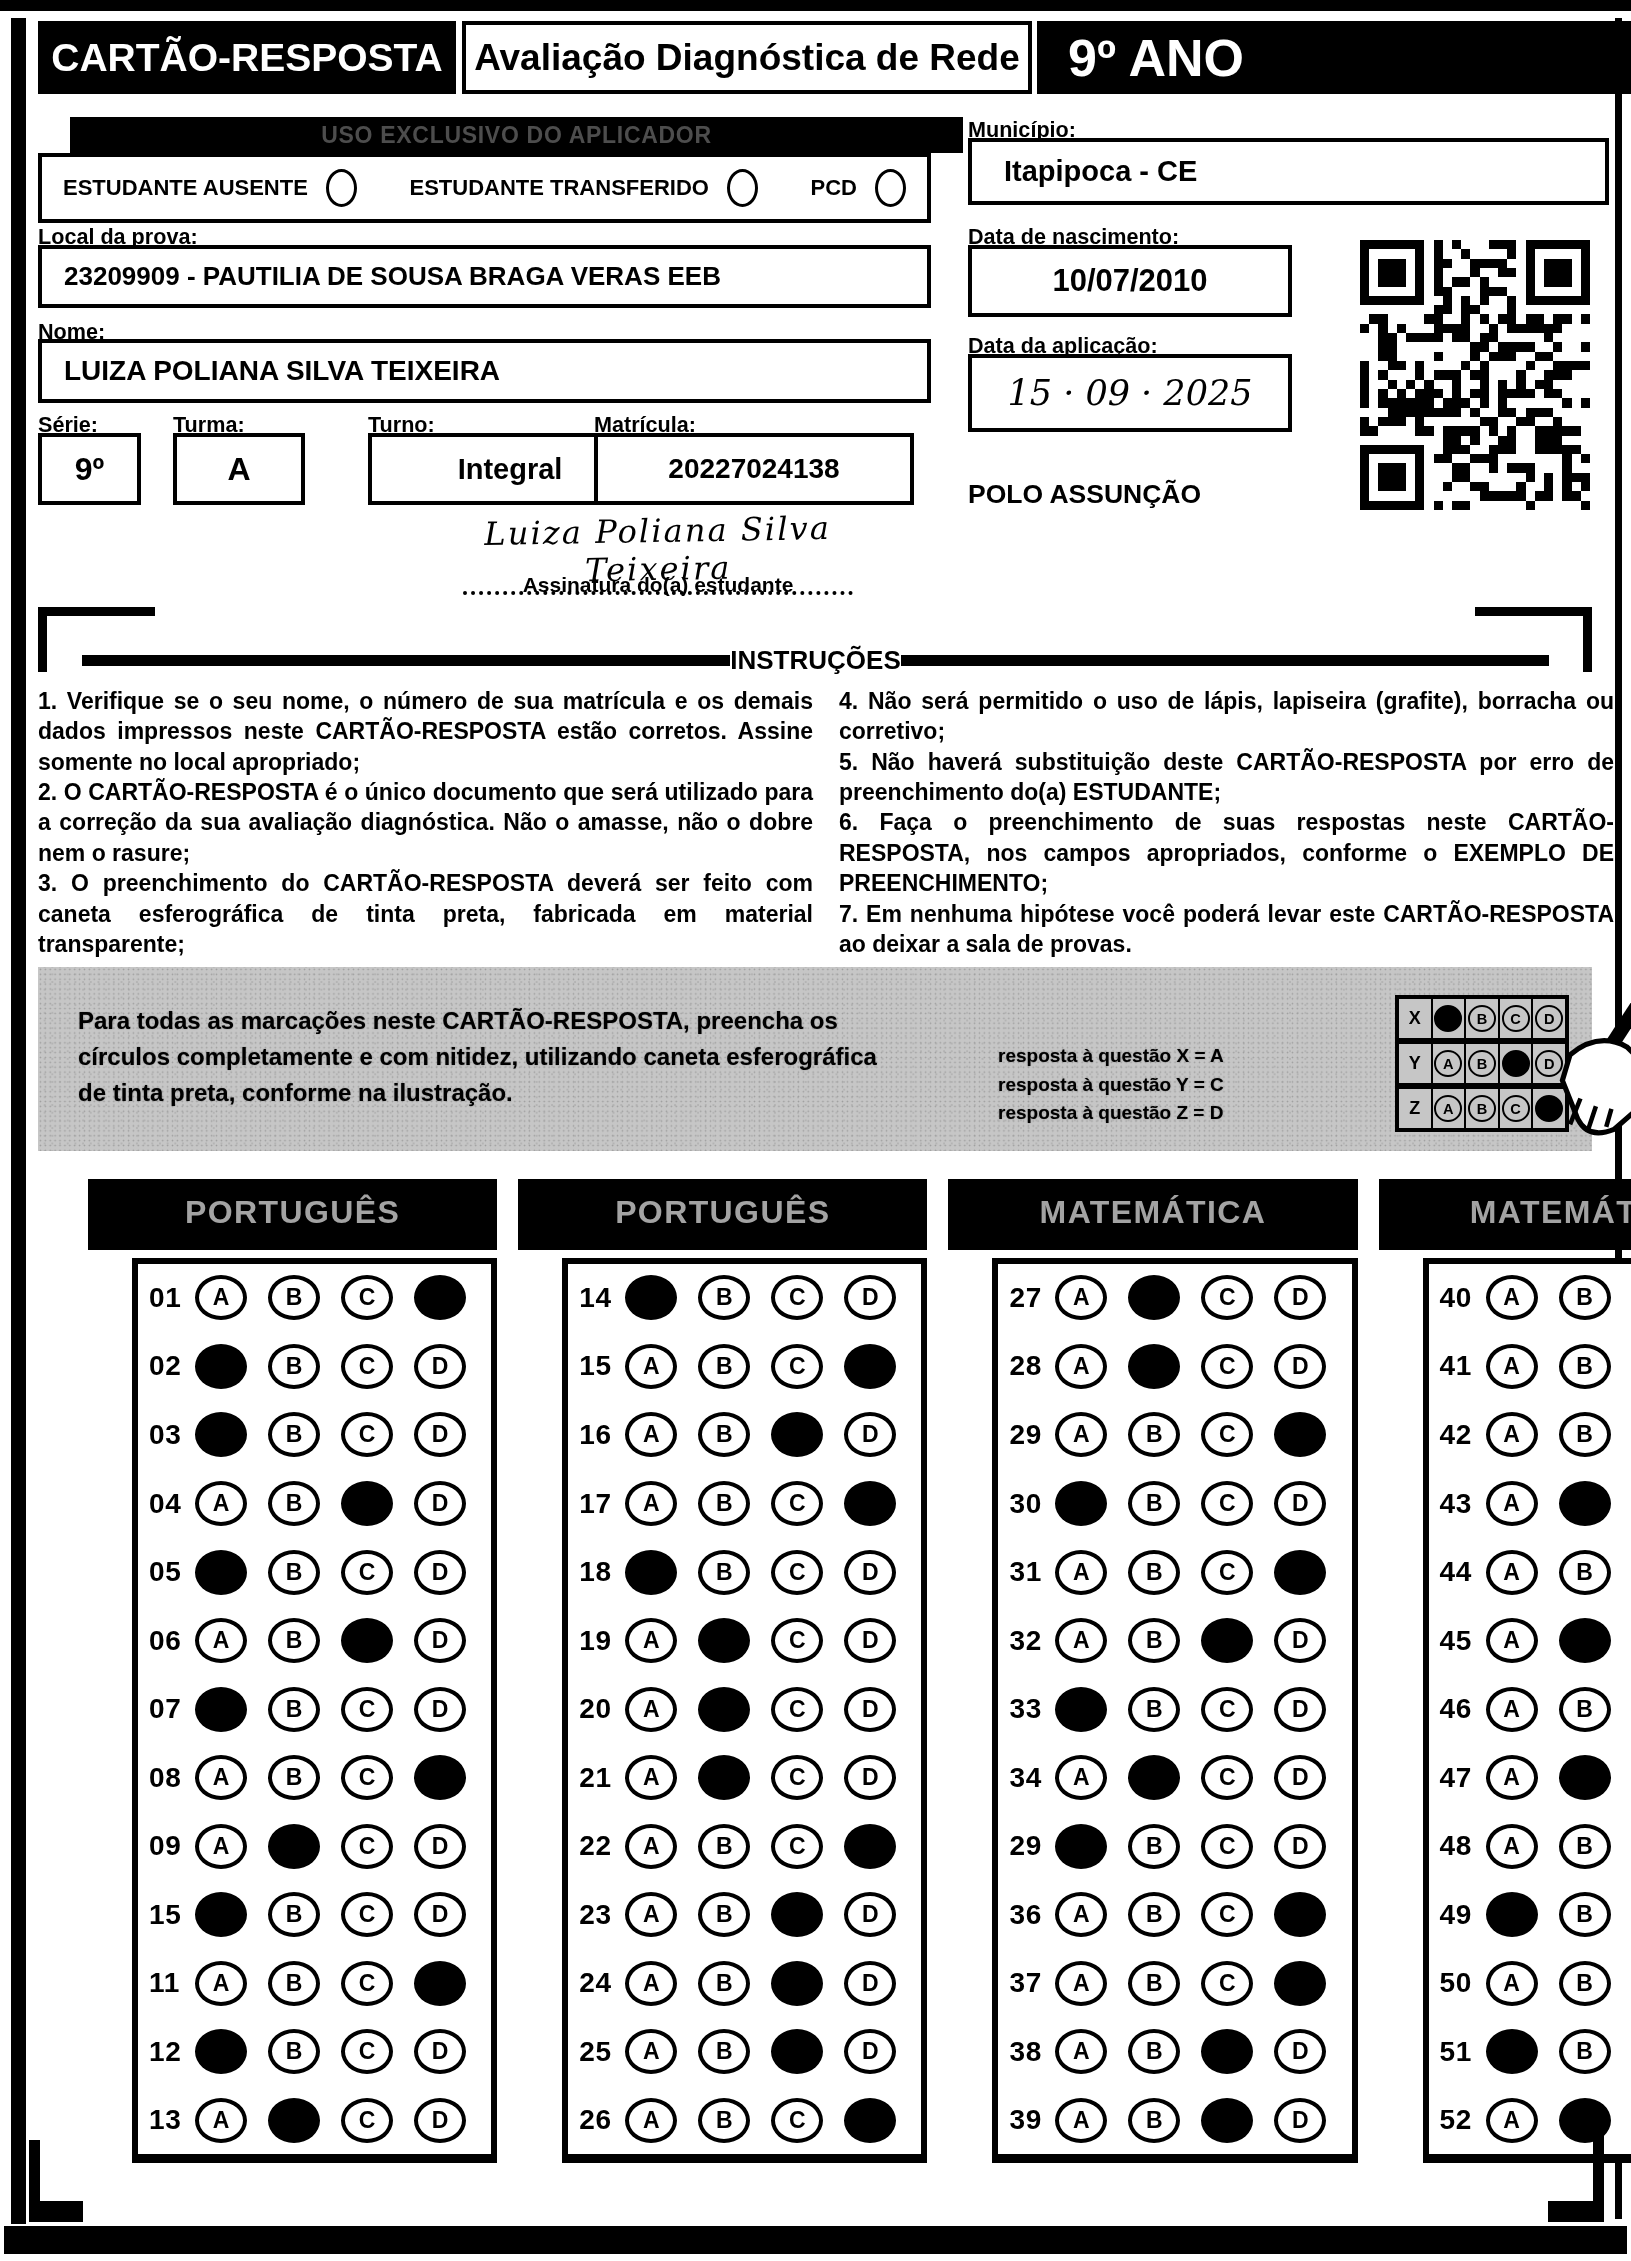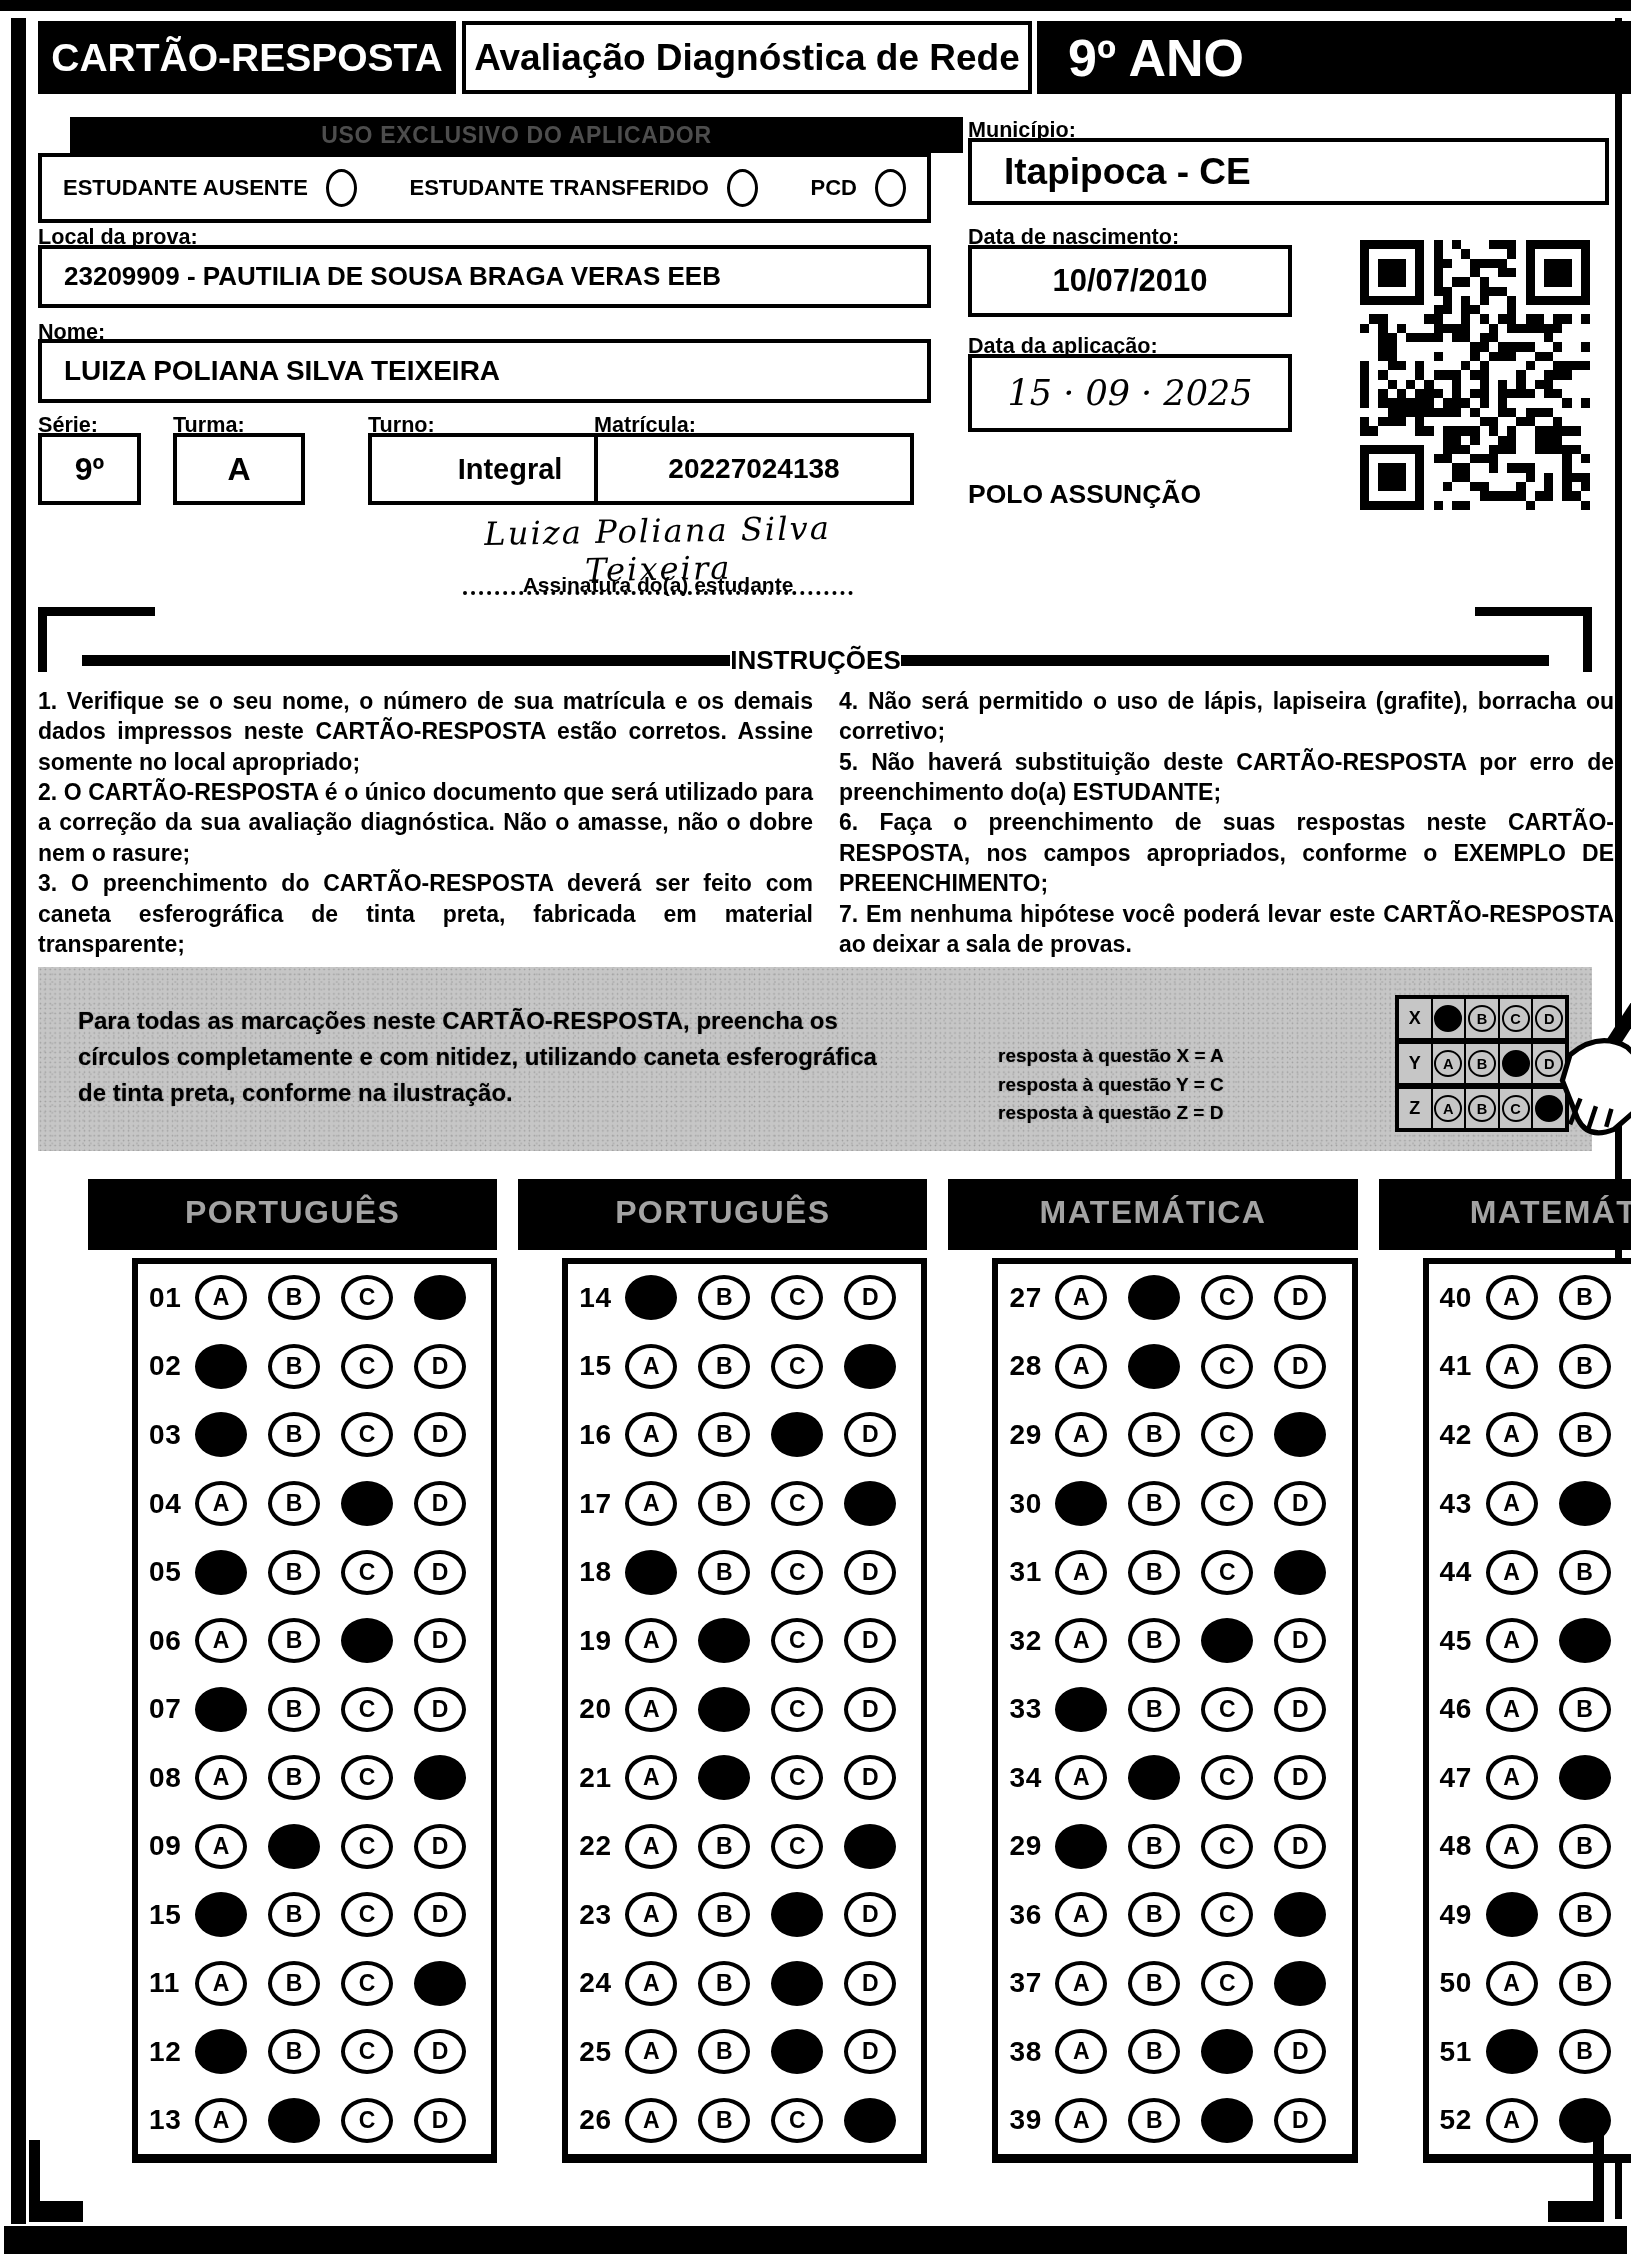--- a/index.html
+++ b/index.html
@@ -130,21 +130,21 @@
   <div class="field-box fb-center" style="left:368px;top:433px;width:284px;height:72px;font-size:29px;">
     <span>Integral</span>
   </div>
 
   <div class="field-label" style="left:594px;top:412px;">Matrícula:</div>
   <div class="field-box fb-center" style="left:594px;top:433px;width:320px;height:72px;font-size:28px;">
     <span>20227024138</span>
   </div>
 
   <div class="field-label" style="left:968px;top:117px;">Município:</div>
-  <div class="field-box fb-left" style="left:968px;top:138px;width:641px;height:67px;font-size:37px;padding-left:32px;">
+  <div class="field-box fb-left" style="left:968px;top:138px;width:641px;height:67px;font-size:29px;padding-left:32px;">
     <span>Itapipoca - CE</span>
   </div>
 
   <div class="field-label" style="left:968px;top:224px;">Data de nascimento:</div>
   <div class="field-box fb-center" style="left:968px;top:245px;width:324px;height:72px;font-size:31px;">
     <span>10/07/2010</span>
   </div>
 
   <div class="field-label" style="left:968px;top:333px;">Data da aplicação:</div>
   <div class="field-box fb-center handwrit" style="left:968px;top:354px;width:324px;height:78px;font-size:35px;font-weight:normal;">

